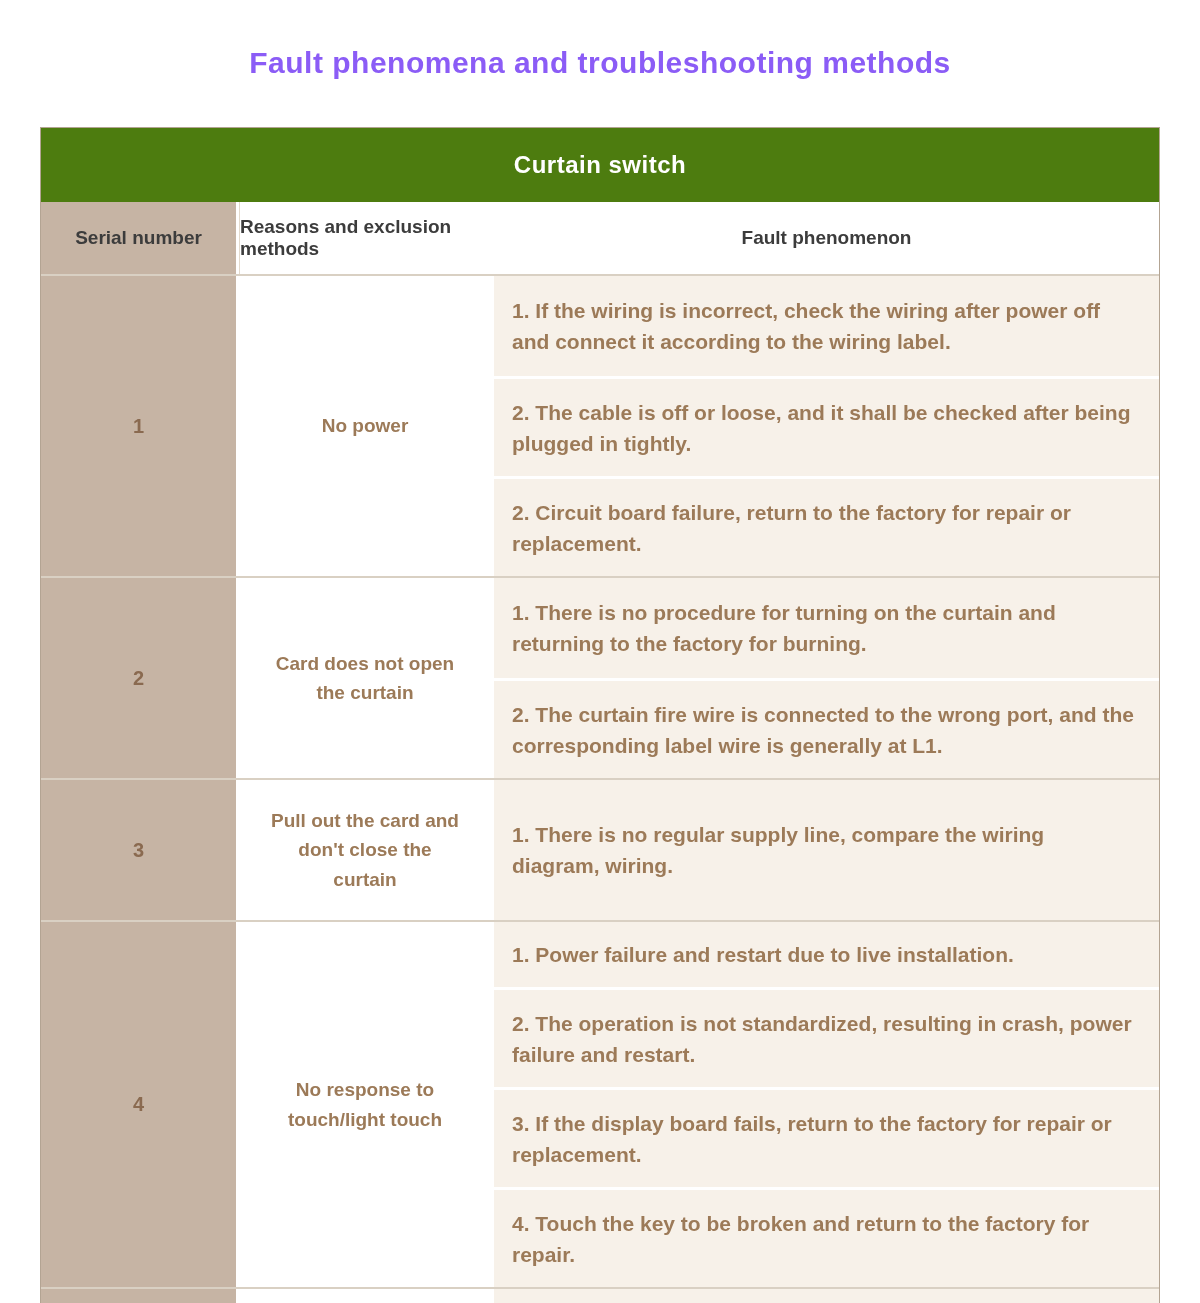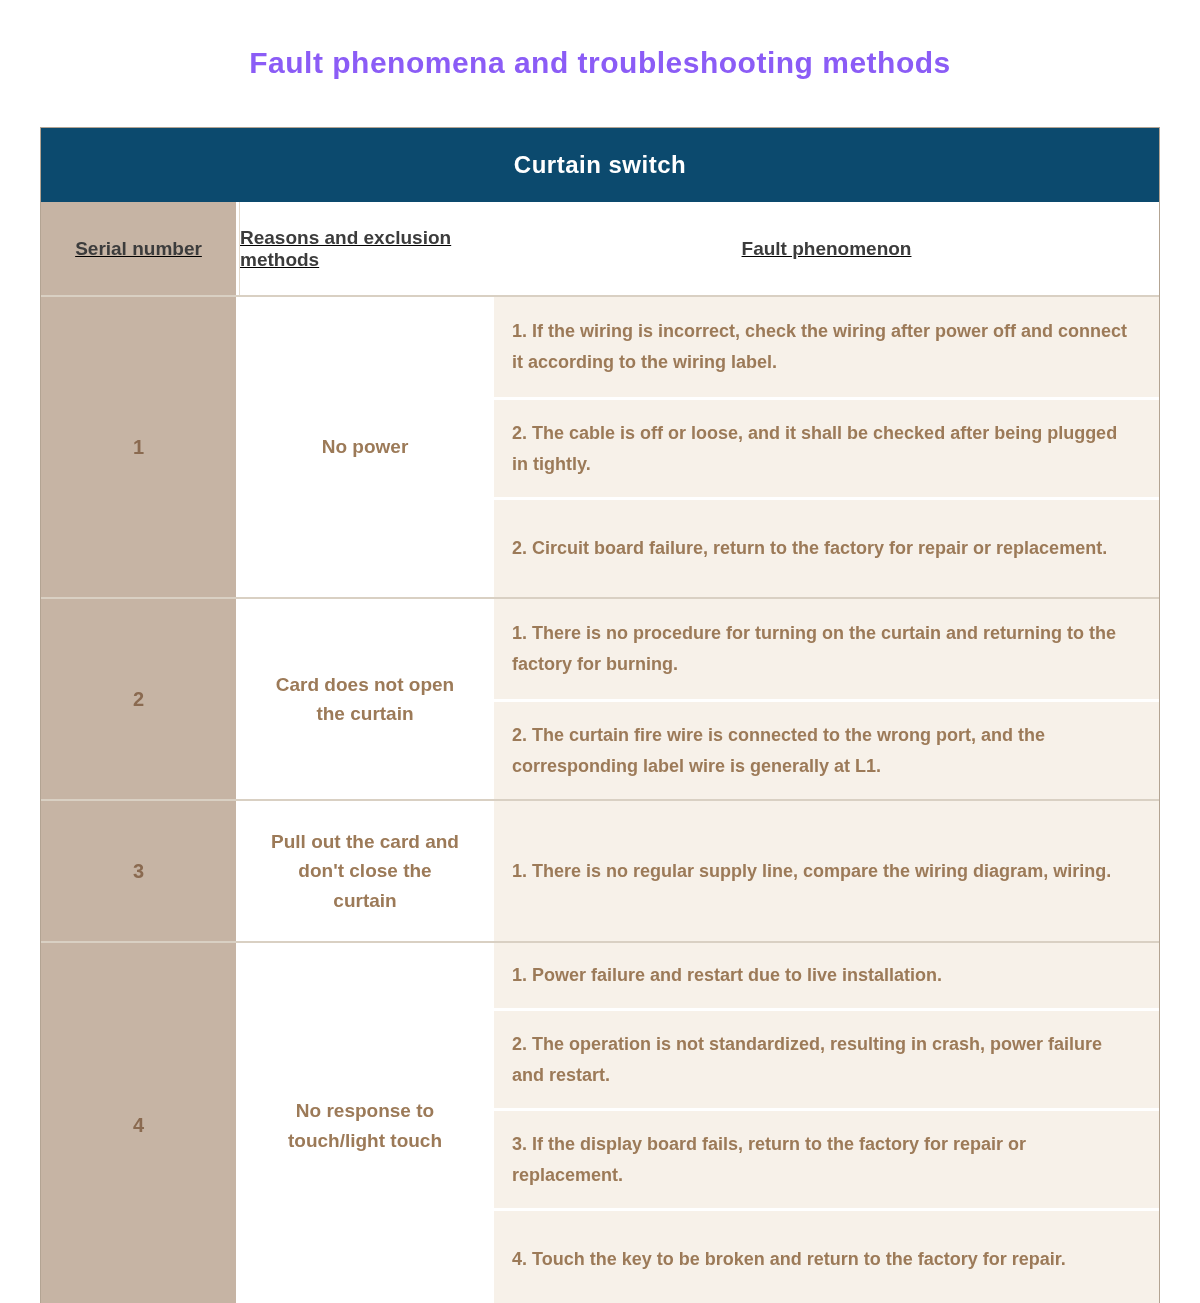--- a/index.html
+++ b/index.html
@@ -21,35 +21,34 @@
     color: #8b5cf6;
     letter-spacing: 0.5px;
   }
   .fault-table {
     margin: 47px 40px 0 40px;
     width: 1120px;
     border: 1px solid #b3a493;
   }
   .table-header {
     height: 74px;
-    background: #0c4a6e;
+    background: #4d7c0f;
     display: flex;
     align-items: center;
     justify-content: center;
     font-size: 24px;
     font-weight: 700;
     color: #ffffff;
     letter-spacing: 0.5px;
   }
   .col-header {
     display: grid;
     grid-template-columns: 198px 255px 1fr;
-    height: 95px;
+    height: 74px;
     border-bottom: 2px solid #d9d0c3;
-    text-decoration: underline;
   }
   .col-header .hcell {
     display: flex;
     align-items: center;
     justify-content: center;
     font-size: 19px;
     font-weight: 700;
     color: #3c3c3c;
     background: #ffffff;
   }
@@ -91,21 +90,21 @@
   .reasons-col {
     background: #f7f1e9;
     display: flex;
     flex-direction: column;
   }
   .reason-cell {
     flex: 1;
     display: flex;
     align-items: center;
     padding: 17px 24px 17px 18px;
-    font-size: 18px;
+    font-size: 21px;
     font-weight: 700;
     color: #9c7a58;
     line-height: 31px;
   }
   .reason-cell + .reason-cell { border-top: 3px solid #ffffff; }
   .rc-2line { min-height: 100px; }
   .rc-1line { min-height: 64px; }
   .rc-tall  { min-height: 108px; }
   .row-stub { height: 60px; }
   .row-stub .serial-cell,

